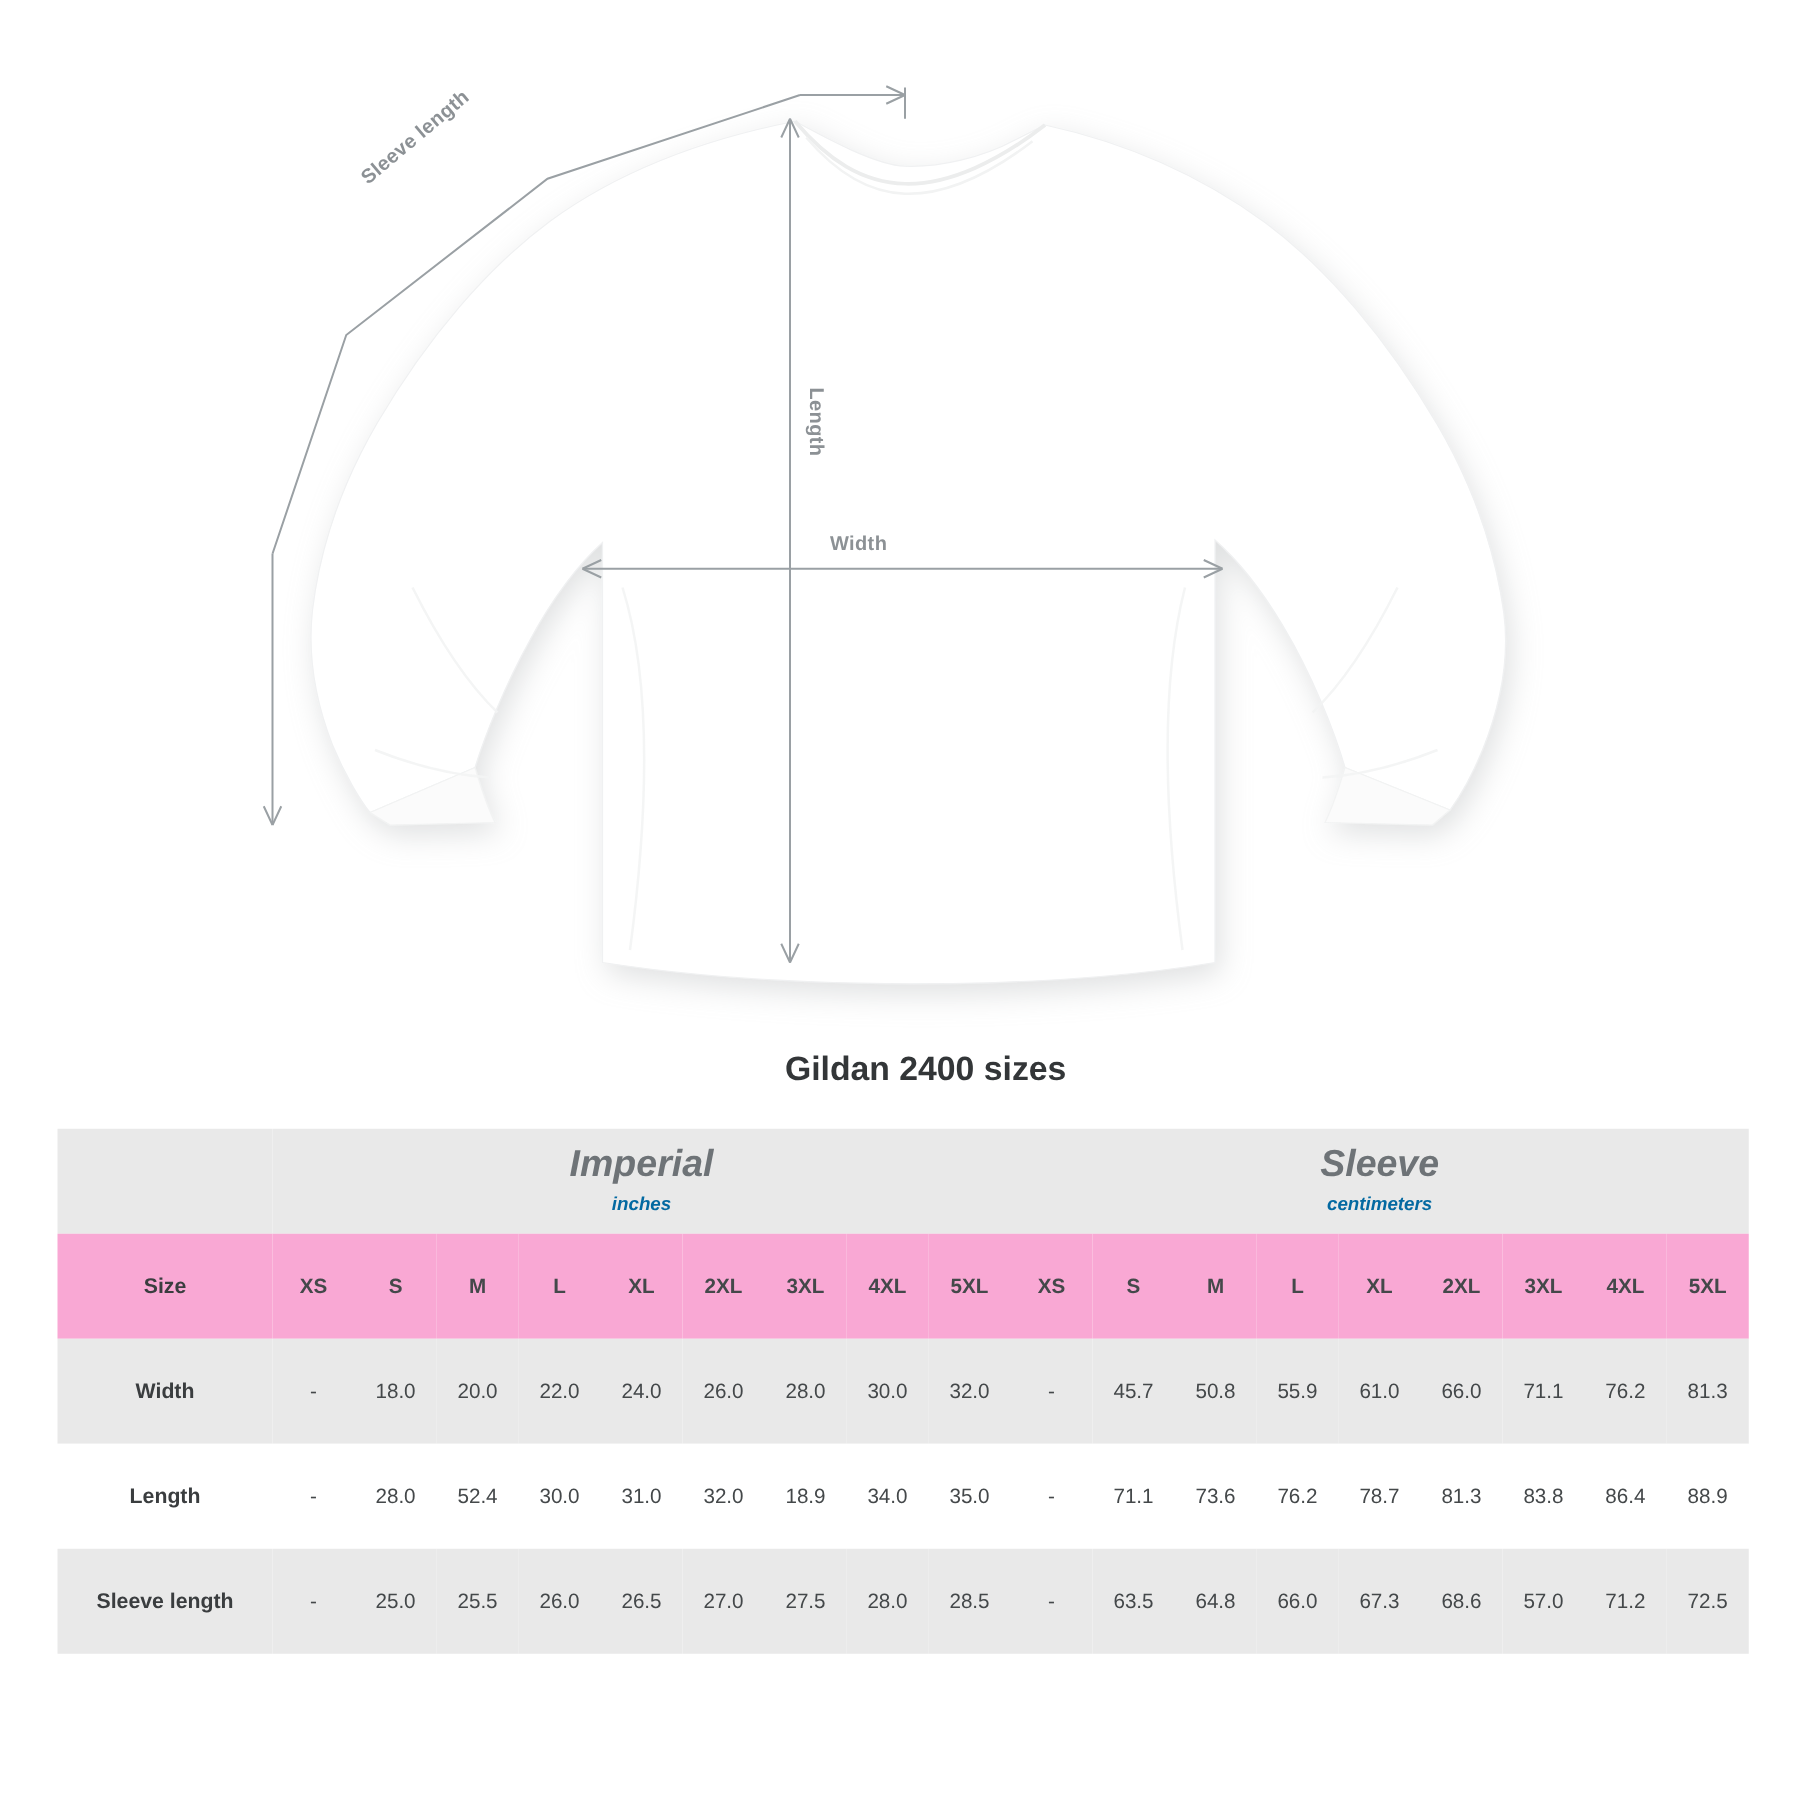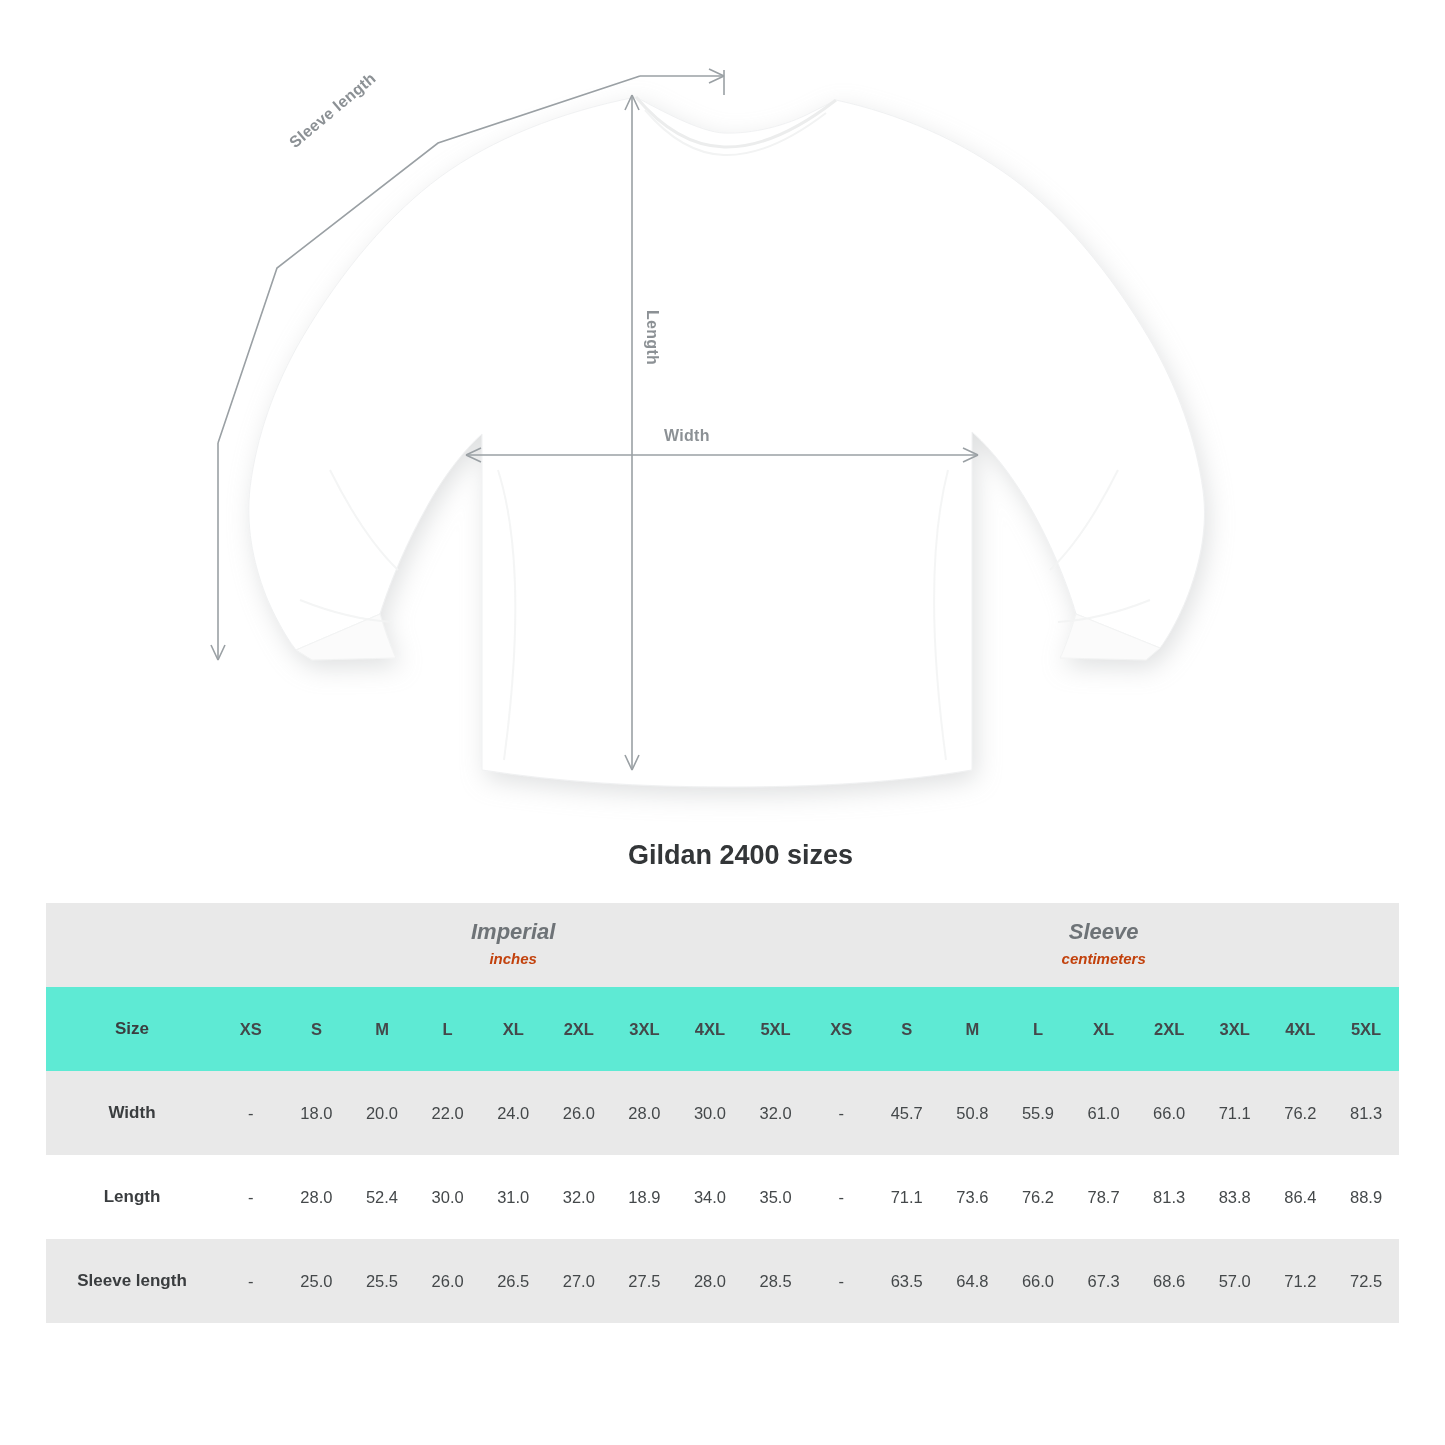--- a/index.html
+++ b/index.html
@@ -89,34 +89,34 @@
     padding: 0;
     height: 84px;
     vertical-align: middle;
   }
   .unit-row th {
     height: 112px;
     background: #e9e9e9;
     border: none;
   }
   .unit-name {
-    font-size: 22px;
+    font-size: 30px;
     font-style: italic;
     font-weight: bold;
     color: #6e7377;
     line-height: 1.25;
   }
   .unit-sub {
     font-size: 15px;
     font-style: italic;
-    color: #c2410c;
+    color: #0369a1;
     line-height: 1.8;
   }
   .header-row th {
-    background: #5eead4;
+    background: #f9a8d4;
     font-weight: bold;
     font-size: 17px;
     color: #3a3d3f;
   }
   .header-row th.rowlabel,
   tbody td.rowlabel {
     font-weight: bold;
     font-size: 17px;
     color: #3a3d3f;
   }

